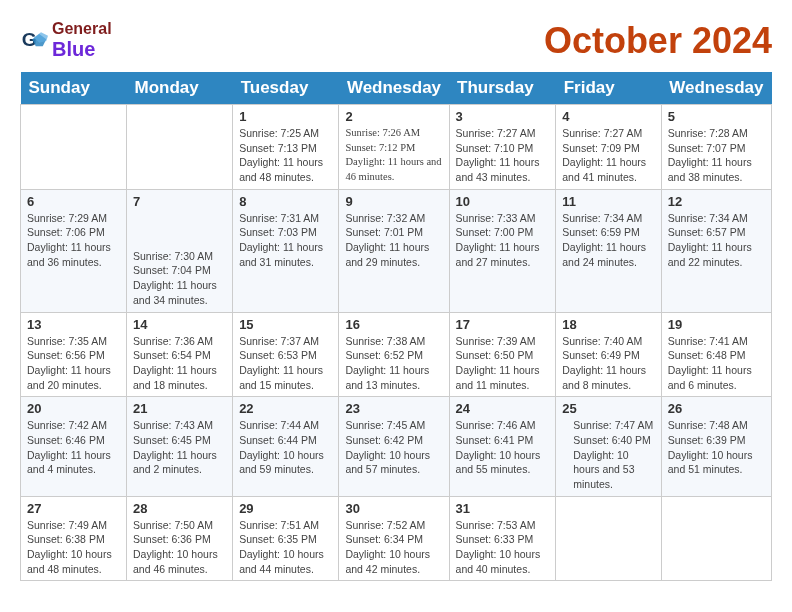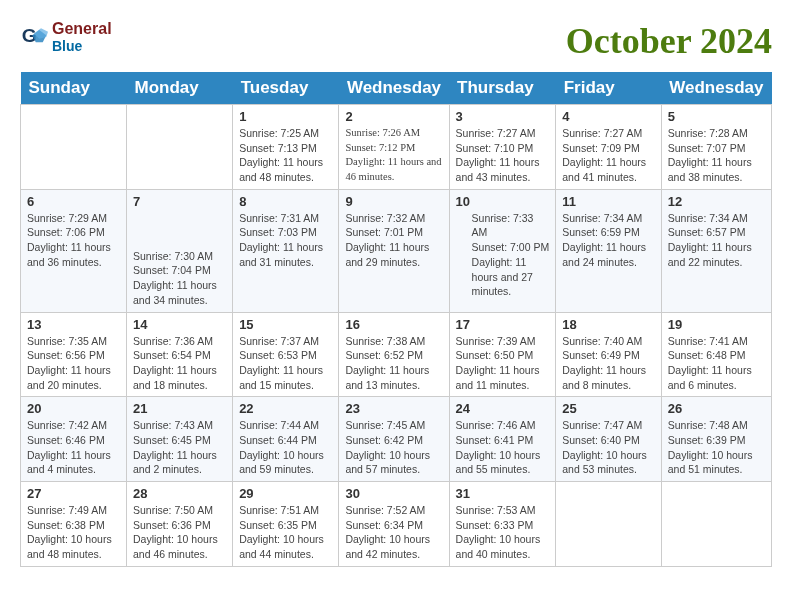--- a/index.html
+++ b/index.html
@@ -24,22 +24,21 @@
     .logo-icon {
       width: 28px;
       height: 28px;
     }
     .title-section {
       text-align: right;
     }
     .main-title {
       font-size: 36px;
       font-weight: bold;
-      color: #4d7c0f;
-      font-family: Liberation Serif, serif;
+      color: #c2410c;
     }
     .subtitle {
       font-size: 15px;
       color: #555;
     }
     table {
       width: 100%;
       border-collapse: collapse;
       font-size: 11px;
     }
@@ -87,21 +86,21 @@
 
 <div class="header-section">
   <div class="logo">
     <svg class="logo-icon" viewBox="0 0 32 32">
       <text x="2" y="22" font-size="22" font-weight="bold" fill="#1a3a5c">G</text>
       <polygon points="22,8 30,14 26,22 18,22 14,14" fill="#2e86c1" opacity="0.85"></polygon>
       <polygon points="24,6 32,10 30,16 22,18 16,12" fill="#5dade2" opacity="0.7"></polygon>
     </svg>
     <div>
       <div style="font-size:16px;font-weight:bold;color:#7f1d1d;">General</div>
-      <div style="font-size:14px;font-weight:bold;color:#0369a1;">Blue</div>
+      <div style="font-size:20px;font-weight:bold;color:#6d28d9;">Blue</div>
     </div>
   </div>
   <div class="title-section">
     <div class="main-title">October 2024</div>
   </div>
 </div>
 
 <table>
   <thead>
     <tr class="header-row">
@@ -169,21 +168,21 @@
 Daylight: 11 hours and 31 minutes.</div>
         </td>
         <td>
           <div class="date-num">9</div>
           <div class="cell-text" style="white-space: pre-line;">Sunrise: 7:32 AM
 Sunset: 7:01 PM
 Daylight: 11 hours and 29 minutes.</div>
         </td>
         <td>
           <div class="date-num">10</div>
-          <div class="cell-text" style="white-space: pre-line; margin-left: 16px;">Sunrise: 7:33 AM
+          <div class="cell-text" style="white-space: pre-line;">Sunrise: 7:33 AM
 Sunset: 7:00 PM
 Daylight: 11 hours and 27 minutes.</div>
         </td>
         <td>
           <div class="date-num">11</div>
           <div class="cell-text" style="white-space: pre-line;">Sunrise: 7:34 AM
 Sunset: 6:59 PM
 Daylight: 11 hours and 24 minutes.</div>
         </td>
         <td>
@@ -263,21 +262,21 @@
 Daylight: 10 hours and 57 minutes.</div>
         </td>
         <td>
           <div class="date-num">24</div>
           <div class="cell-text" style="white-space: pre-line;">Sunrise: 7:46 AM
 Sunset: 6:41 PM
 Daylight: 10 hours and 55 minutes.</div>
         </td>
         <td>
           <div class="date-num">25</div>
-          <div class="cell-text" style="white-space: pre-line;">Sunrise: 7:47 AM
+          <div class="cell-text" style="white-space: pre-line; margin-left: 11px;">Sunrise: 7:47 AM
 Sunset: 6:40 PM
 Daylight: 10 hours and 53 minutes.</div>
         </td>
         <td>
           <div class="date-num">26</div>
           <div class="cell-text" style="white-space: pre-line;">Sunrise: 7:48 AM
 Sunset: 6:39 PM
 Daylight: 10 hours and 51 minutes.</div>
         </td>
       </tr>

